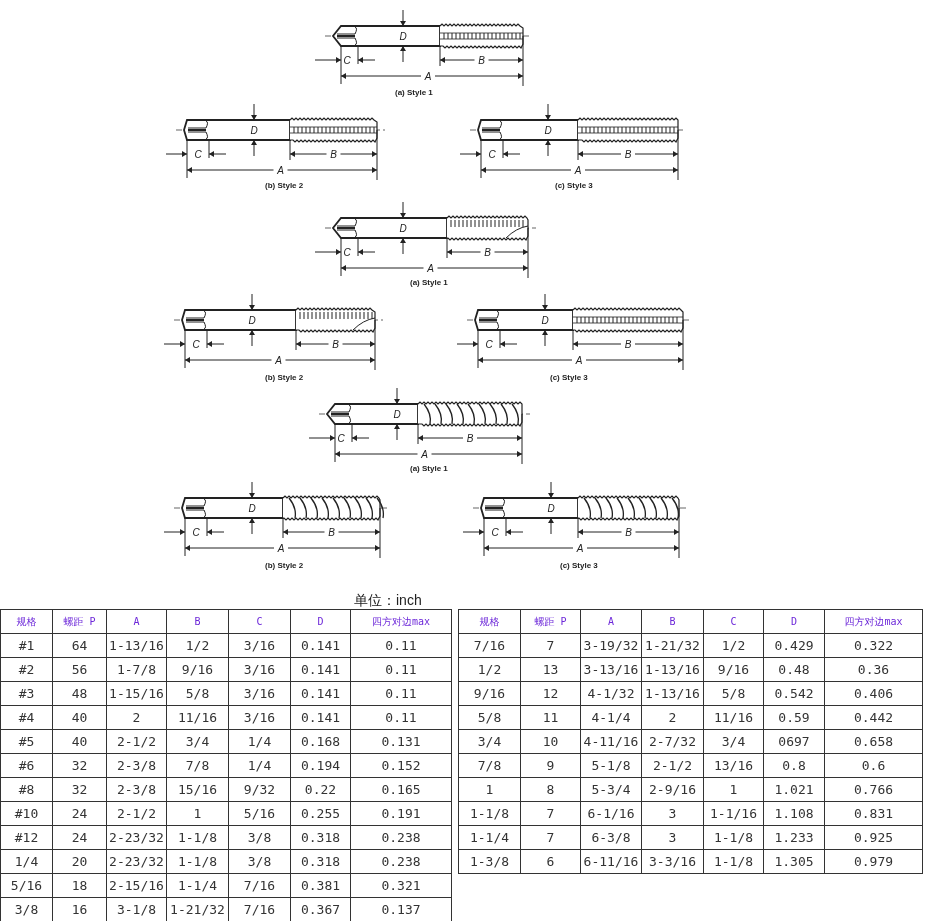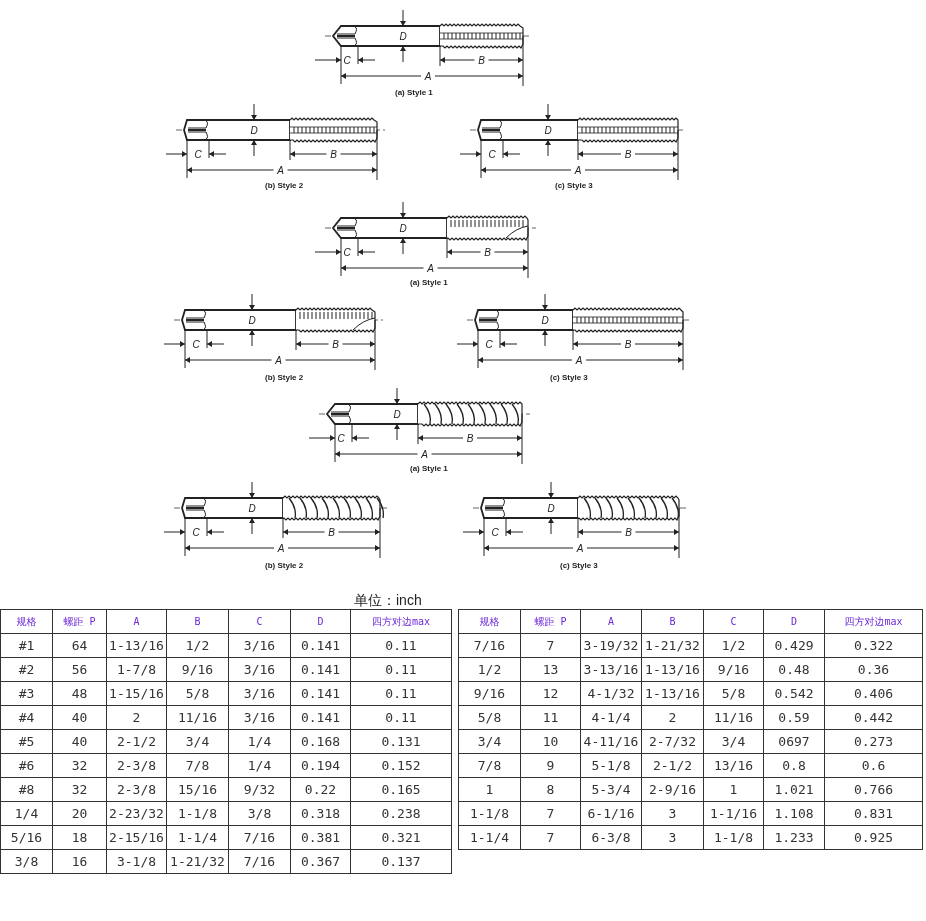--- a/index.html
+++ b/index.html
@@ -570,20 +570,38 @@
       <tr>
         <td>#8</td>
         <td>32</td>
         <td>2-3/8</td>
         <td>15/16</td>
         <td>9/32</td>
         <td>0.22</td>
         <td>0.165</td>
       </tr>
       <tr>
+        <td>#10</td>
+        <td>24</td>
+        <td>2-1/2</td>
+        <td>1</td>
+        <td>5/16</td>
+        <td>0.255</td>
+        <td>0.191</td>
+      </tr>
+      <tr>
+        <td>#12</td>
+        <td>24</td>
+        <td>2-23/32</td>
+        <td>1-1/8</td>
+        <td>3/8</td>
+        <td>0.318</td>
+        <td>0.238</td>
+      </tr>
+      <tr>
         <td>1/4</td>
         <td>20</td>
         <td>2-23/32</td>
         <td>1-1/8</td>
         <td>3/8</td>
         <td>0.318</td>
         <td>0.238</td>
       </tr>
       <tr>
         <td>5/16</td>
@@ -662,21 +680,21 @@
         <td>0.59</td>
         <td>0.442</td>
       </tr>
       <tr>
         <td>3/4</td>
         <td>10</td>
         <td>4-11/16</td>
         <td>2-7/32</td>
         <td>3/4</td>
         <td>0697</td>
-        <td>0.273</td>
+        <td>0.658</td>
       </tr>
       <tr>
         <td>7/8</td>
         <td>9</td>
         <td>5-1/8</td>
         <td>2-1/2</td>
         <td>13/16</td>
         <td>0.8</td>
         <td>0.6</td>
       </tr>
@@ -700,14 +718,23 @@
       </tr>
       <tr>
         <td>1-1/4</td>
         <td>7</td>
         <td>6-3/8</td>
         <td>3</td>
         <td>1-1/8</td>
         <td>1.233</td>
         <td>0.925</td>
       </tr>
+      <tr>
+        <td>1-3/8</td>
+        <td>6</td>
+        <td>6-11/16</td>
+        <td>3-3/16</td>
+        <td>1-1/8</td>
+        <td>1.305</td>
+        <td>0.979</td>
+      </tr>
     </tbody>
 </table>
 
 </body></html>

